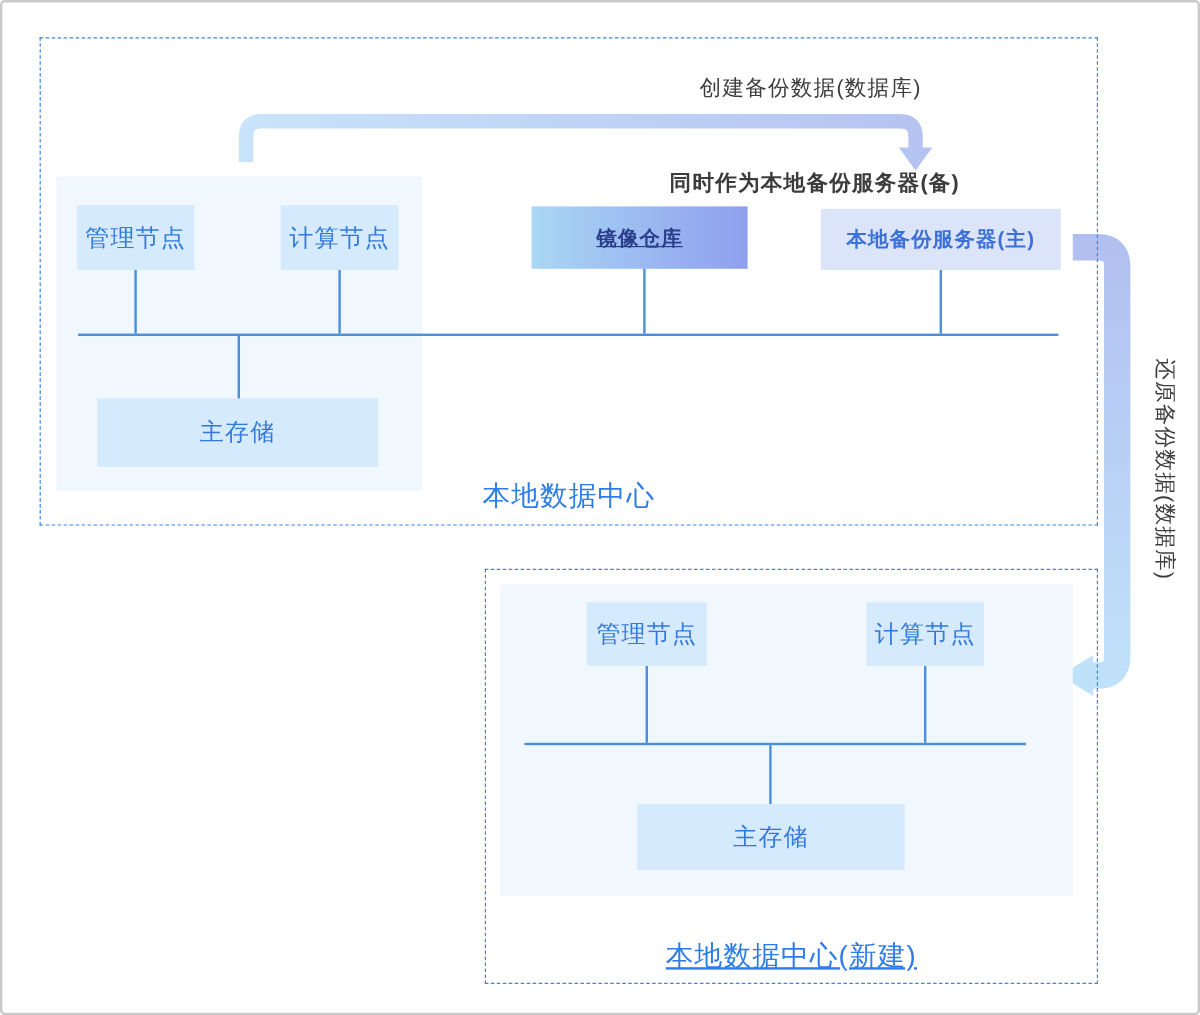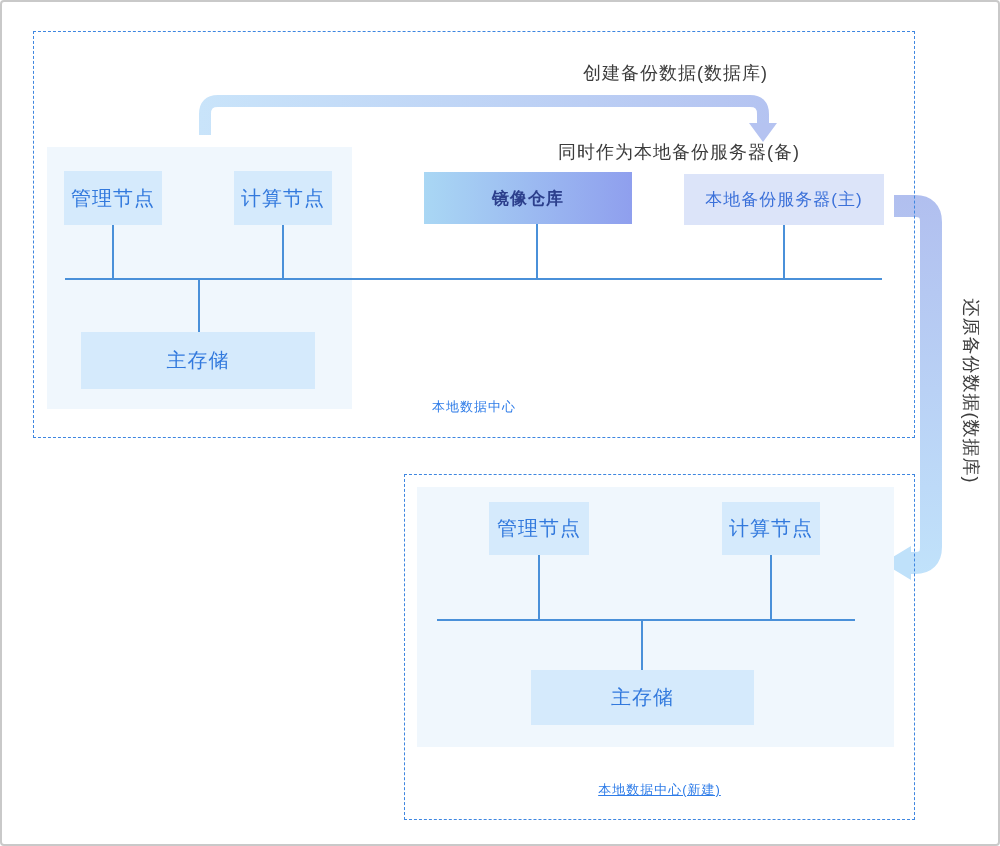--- a/index.html
+++ b/index.html
@@ -18,25 +18,25 @@
   .panel { position:absolute; background:var(--panel-bg,#f0f7fd); }
   .node {
     position:absolute; display:flex; align-items:center; justify-content:center;
     background:var(--node-bg,#d5eafc); color:var(--accent-blue,#3279dd);
     font-size:20px; letter-spacing:1px; white-space:nowrap;
   }
   .node.mirror {
     background:linear-gradient(90deg,#a9d7f4 0%,#8f9fee 100%);
     color:#2c3f8c; font-weight:bold; font-size:17px;
   }
-  .node.backup { background:var(--backup-bg,#dce4f9); color:#3b70d9; font-size:17px; }
+  .node.backup { background:var(--backup-bg,#dce4f9); color:#3b70d9; font-size:17px;font-weight:bold; }
   .line { position:absolute; background:var(--line-color,#4a90d9); }
   .dc-label {
     position:absolute; text-align:center;
-    color:var(--label-blue,#2e7ce8); font-size:13px; letter-spacing:1px; white-space:nowrap;
+    color:var(--label-blue,#2e7ce8); font-size:23px; letter-spacing:1px; white-space:nowrap;
   }
   .ann {
     position:absolute; text-align:right;
     color:var(--annotation-text,#3c3c3c); font-size:18px; letter-spacing:1px; white-space:nowrap;
   }
   .ann-restore {
     position:absolute; left:874px; top:377px; width:190px; height:24px; line-height:24px;
     text-align:center; transform:rotate(90deg);
     color:var(--annotation-text,#3c3c3c); font-size:18px; letter-spacing:1px; white-space:nowrap;
   }
@@ -62,29 +62,29 @@
       <path d="M203 133 V112 Q203 99 216 99 H748 Q761 99 761 112 V123" fill="none" stroke="url(#gradTop)" stroke-width="12"></path>
       <polygon points="747,121 775,121 761,140" fill="#b5c3f1"></polygon>
     </g>
     <g>
       <path d="M892 204 H913 Q929 204 929 220 V545 Q929 561 913 561 H907" fill="none" stroke="url(#gradRight)" stroke-width="22"></path>
       <polygon points="909,544 909,578 881,561" fill="#bfe1fa"></polygon>
     </g>
   </svg>
 
   <div class="ann" style="left:266px; top:59px; width:500px;">创建备份数据(数据库)</div>
-  <div class="ann" style="left:298px; top:138px; width:500px;">同时作为本地备份服务器(备)</div>
+  <div class="ann" style="left:298px; top:138px; width:500px;font-weight:bold;">同时作为本地备份服务器(备)</div>
   <div class="ann-restore">还原备份数据(数据库)</div>
 
   <div class="dc-border" style="left:31px; top:29px; width:882px; height:407px;"></div>
   <div class="panel" style="left:45px; top:145px; width:305px; height:262px;"></div>
 
   <div class="node" style="left:62px; top:169px; width:98px; height:54px;">管理节点</div>
   <div class="node" style="left:232px; top:169px; width:98px; height:54px;">计算节点</div>
-  <div class="node mirror" style="left:422px; top:170px; width:208px; height:52px;">镜像仓库</div>
+  <div class="node mirror" style="left:441px; top:170px; width:180px; height:52px;text-decoration:underline;">镜像仓库</div>
   <div class="node backup" style="left:682px; top:172px; width:200px; height:51px;">本地备份服务器(主)</div>
   <div class="node" style="left:79px; top:330px; width:234px; height:57px;">主存储</div>
 
   <div class="line" style="left:63px; top:276px; width:817px; height:2px;"></div>
   <div class="line" style="left:110px; top:223px; width:2px; height:53px;"></div>
   <div class="line" style="left:280px; top:223px; width:2px; height:53px;"></div>
   <div class="line" style="left:534px; top:222px; width:2px; height:54px;"></div>
   <div class="line" style="left:781px; top:223px; width:2px; height:53px;"></div>
   <div class="line" style="left:196px; top:278px; width:2px; height:52px;"></div>
 

